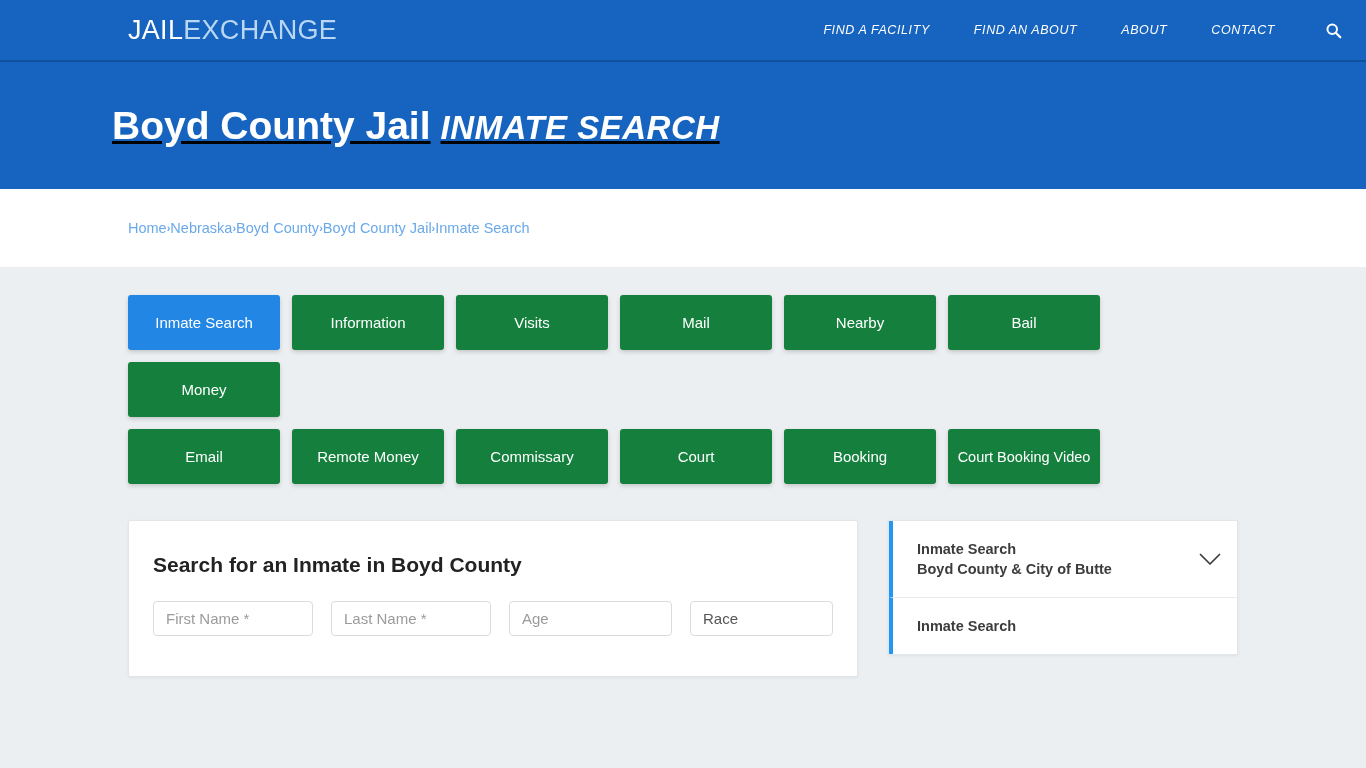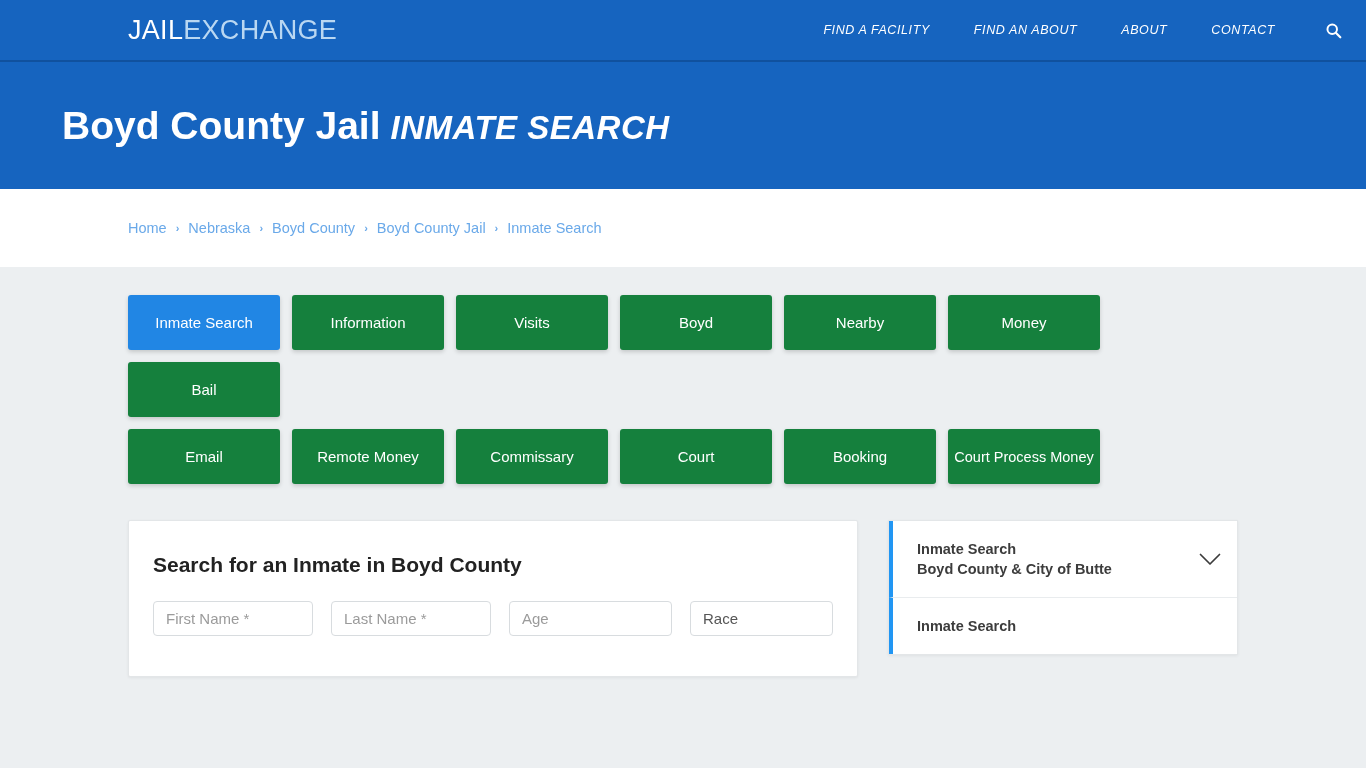--- a/index.html
+++ b/index.html
@@ -37,21 +37,22 @@
     white-space: nowrap;
   }
   .nav .search-ico { display: flex; align-items: center; margin-left: 6px; }
 
   
   .hero {
     height: 127px;
     background: #1664bf;
     display: flex;
     align-items: center;
-    padding-left: 62px;
+    padding-left: 112px;
+    text-decoration: underline;
   }
   .hero h1 {
     color: #ffffff;
     font-size: 39px;
     font-weight: bold;
     white-space: nowrap;
   }
   .hero h1 .sub {
     font-style: italic;
     font-size: 33px;
@@ -60,21 +61,21 @@
     margin-left: 10px;
   }
 
   
   .crumbs {
     height: 78px;
     background: #ffffff;
     display: flex;
     align-items: center;
     padding-left: 128px;
-    gap: 9px;
+    gap: 0;
   }
   .crumbs a {
     color: #6aa9e9;
     font-size: 14.5px;
     text-decoration: none;
     white-space: nowrap;
   }
   .crumbs .sep { color: #6aa9e9; font-size: 11px; font-weight: bold; }
 
   
@@ -195,33 +196,33 @@
   <a href="#">Inmate Search</a>
 </div>
 
 <div class="content">
   <div class="wrap">
 
     <div class="tabs">
       <div class="tab active">Inmate Search</div>
       <div class="tab">Information</div>
       <div class="tab">Visits</div>
-      <div class="tab">Boyd</div>
+      <div class="tab">Mail</div>
       <div class="tab">Nearby</div>
+      <div class="tab">Bail</div>
       <div class="tab">Money</div>
-      <div class="tab">Bail</div>
     </div>
 
     <div class="tabs" style="margin-top:12px">
       <div class="tab">Email</div>
       <div class="tab">Remote Money</div>
       <div class="tab">Commissary</div>
       <div class="tab">Court</div>
       <div class="tab">Booking</div>
-      <div class="tab wide-fit">Court Process Money</div>
+      <div class="tab wide-fit">Court Booking Video</div>
     </div>
 
 
     <div class="cols">
 
       <div class="col-main">
         <div class="card search-card">
           <h2>Search for an Inmate in Boyd County</h2>
           <div class="fields">
             <input class="f-first" type="text" placeholder="First Name *" style="">

